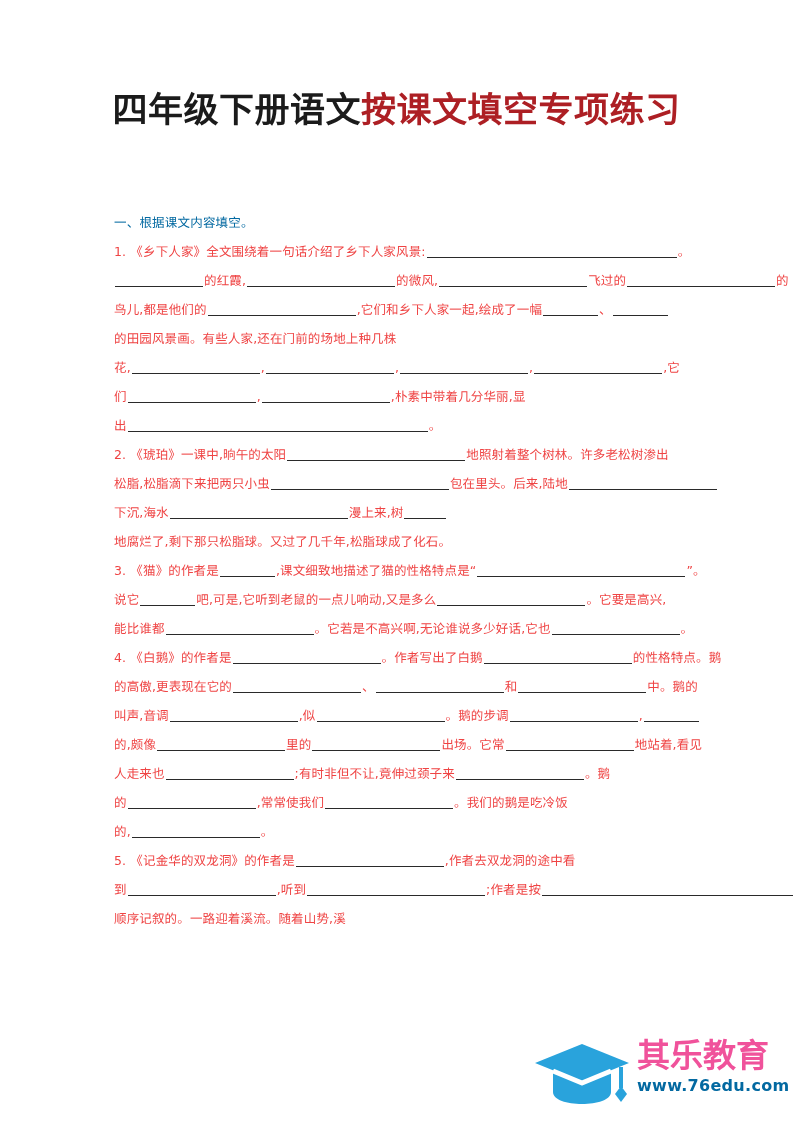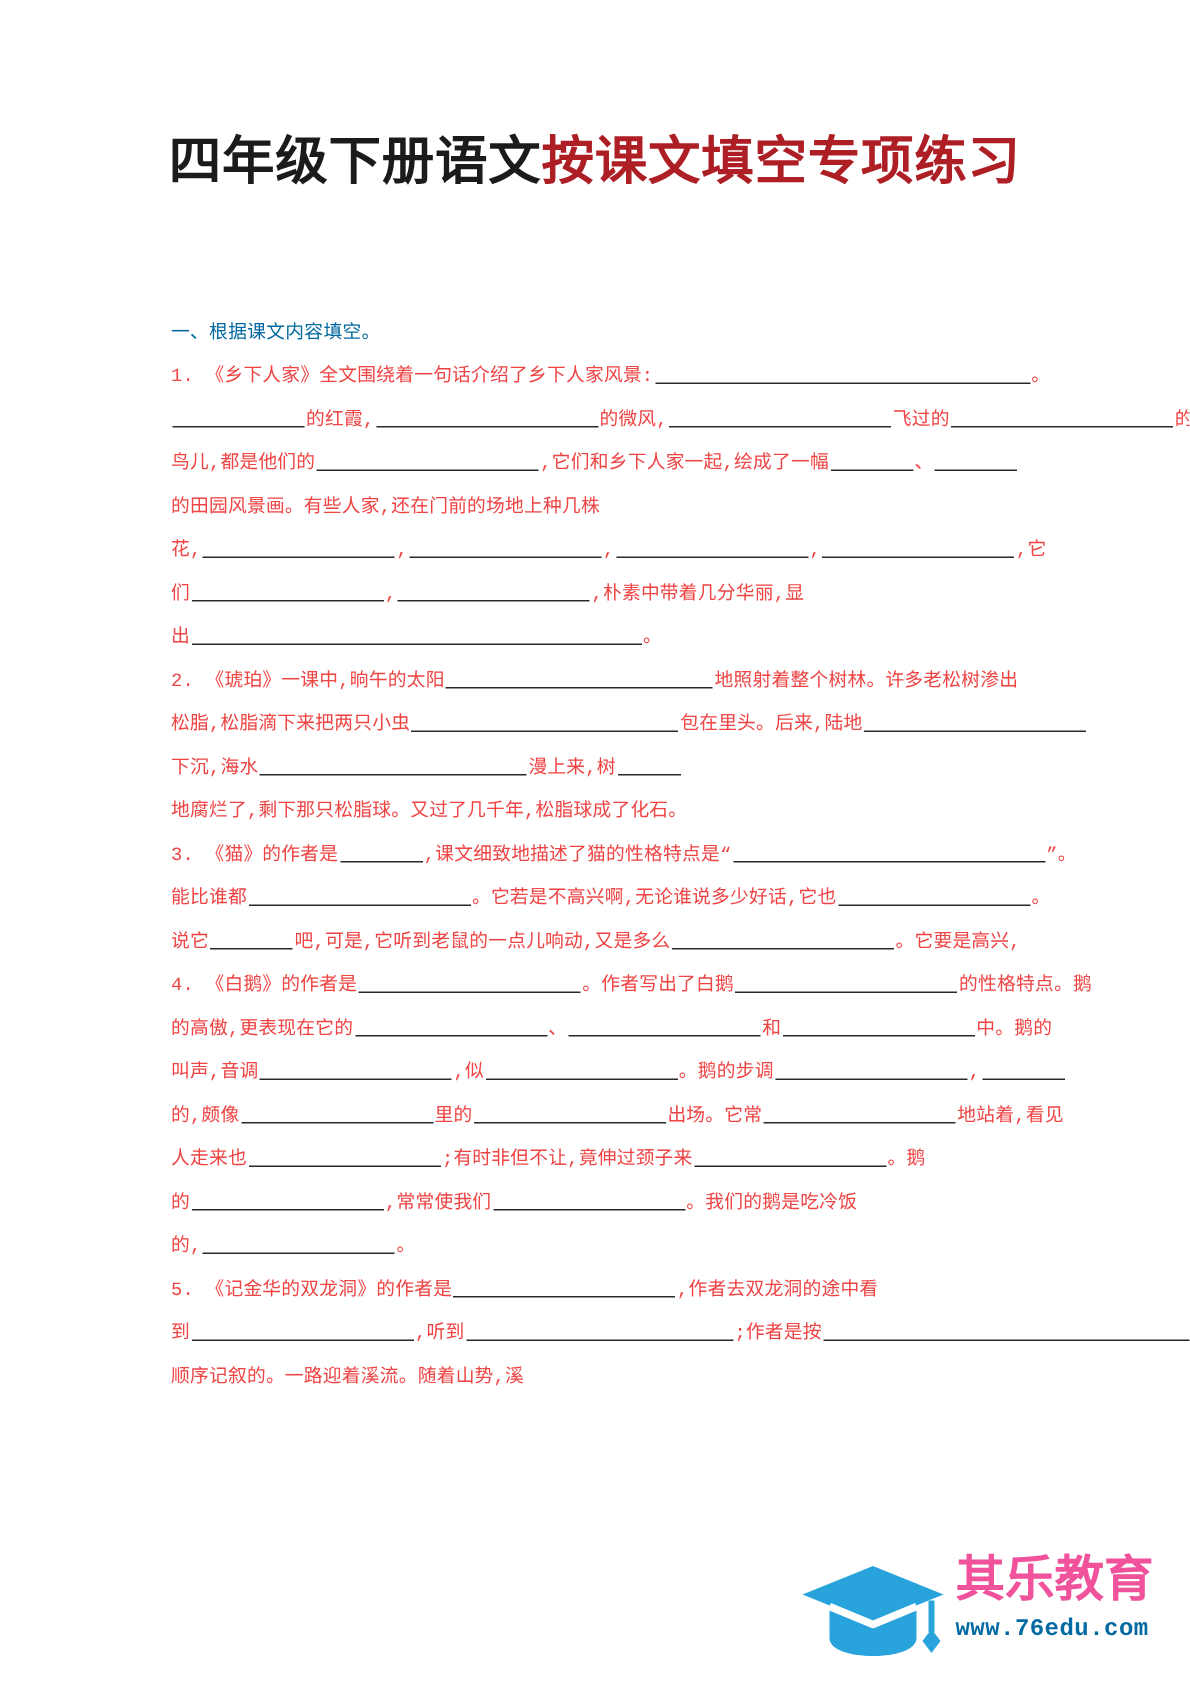--- a/index.html
+++ b/index.html
@@ -14,21 +14,20 @@
     font-family: "DejaVu Sans", "Liberation Sans", sans-serif;
     color: #1a1a1a;
     overflow: hidden;
   }
 
   .page {
     position: relative;
     width: 793px;
     height: 1122px;
     background: #ffffff;
-    font-family: Liberation Mono, monospace;
   }
 
   
   .doc-title {
     position: absolute;
     left: 0;
     top: 66px;
     width: 793px;
     text-align: center;
     font-size: 35px;
@@ -145,22 +144,22 @@
           <div class="q-line"><span>出</span><span class="blank b-max"></span><span>。</span></div>
         </div>
         <div class="q-block">
           <div class="q-line first"><span>2.  《琥珀》一课中,晌午的太阳</span><span class="blank b-w"></span><span>地照射着整个树林。许多老松树渗出</span></div>
           <div class="q-line"><span>松脂,松脂滴下来把两只小虫</span><span class="blank b-w"></span><span>包在里头。后来,陆地</span><span class="blank b-xxl"></span></div>
           <div class="q-line"><span>下沉,海水</span><span class="blank b-w"></span><span>漫上来,树</span><span class="blank b-xs"></span></div>
           <div class="q-line"><span>地腐烂了,剩下那只松脂球。又过了几千年,松脂球成了化石。</span></div>
         </div>
         <div class="q-block">
           <div class="q-line first"><span>3.  《猫》的作者是</span><span class="blank b-s"></span><span>,课文细致地描述了猫的性格特点是“</span><span class="blank b-ww"></span><span>”。</span></div>
+          <div class="q-line"><span>说它</span><span class="blank b-s"></span><span>吧,可是,它听到老鼠的一点儿响动,又是多么</span><span class="blank b-xxl"></span><span>。它要是高兴,</span></div>
           <div class="q-line"><span>能比谁都</span><span class="blank b-xxl"></span><span>。它若是不高兴啊,无论谁说多少好话,它也</span><span class="blank b-xl"></span><span>。</span></div>
-          <div class="q-line"><span>说它</span><span class="blank b-s"></span><span>吧,可是,它听到老鼠的一点儿响动,又是多么</span><span class="blank b-xxl"></span><span>。它要是高兴,</span></div>
         </div>
         <div class="q-block">
           <div class="q-line first"><span>4. 《白鹅》的作者是</span><span class="blank b-xxl"></span><span>。作者写出了白鹅</span><span class="blank b-xxl"></span><span>的性格特点。鹅</span></div>
           <div class="q-line"><span>的高傲,更表现在它的</span><span class="blank b-xl"></span><span>、</span><span class="blank b-xl"></span><span>和</span><span class="blank b-xl"></span><span>中。鹅的</span></div>
           <div class="q-line"><span>叫声,音调</span><span class="blank b-xl"></span><span>,似</span><span class="blank b-xl"></span><span>。鹅的步调</span><span class="blank b-xl"></span><span>,</span><span class="blank b-s"></span></div>
           <div class="q-line"><span>的,颇像</span><span class="blank b-xl"></span><span>里的</span><span class="blank b-xl"></span><span>出场。它常</span><span class="blank b-xl"></span><span>地站着,看见</span></div>
           <div class="q-line"><span>人走来也</span><span class="blank b-xl"></span><span>;有时非但不让,竟伸过颈子来</span><span class="blank b-xl"></span><span>。鹅</span></div>
           <div class="q-line"><span>的</span><span class="blank b-xl"></span><span>,常常使我们</span><span class="blank b-xl"></span><span>。我们的鹅是吃冷饭</span></div>
           <div class="q-line"><span>的,</span><span class="blank b-xl"></span><span>。</span></div>
         </div>

